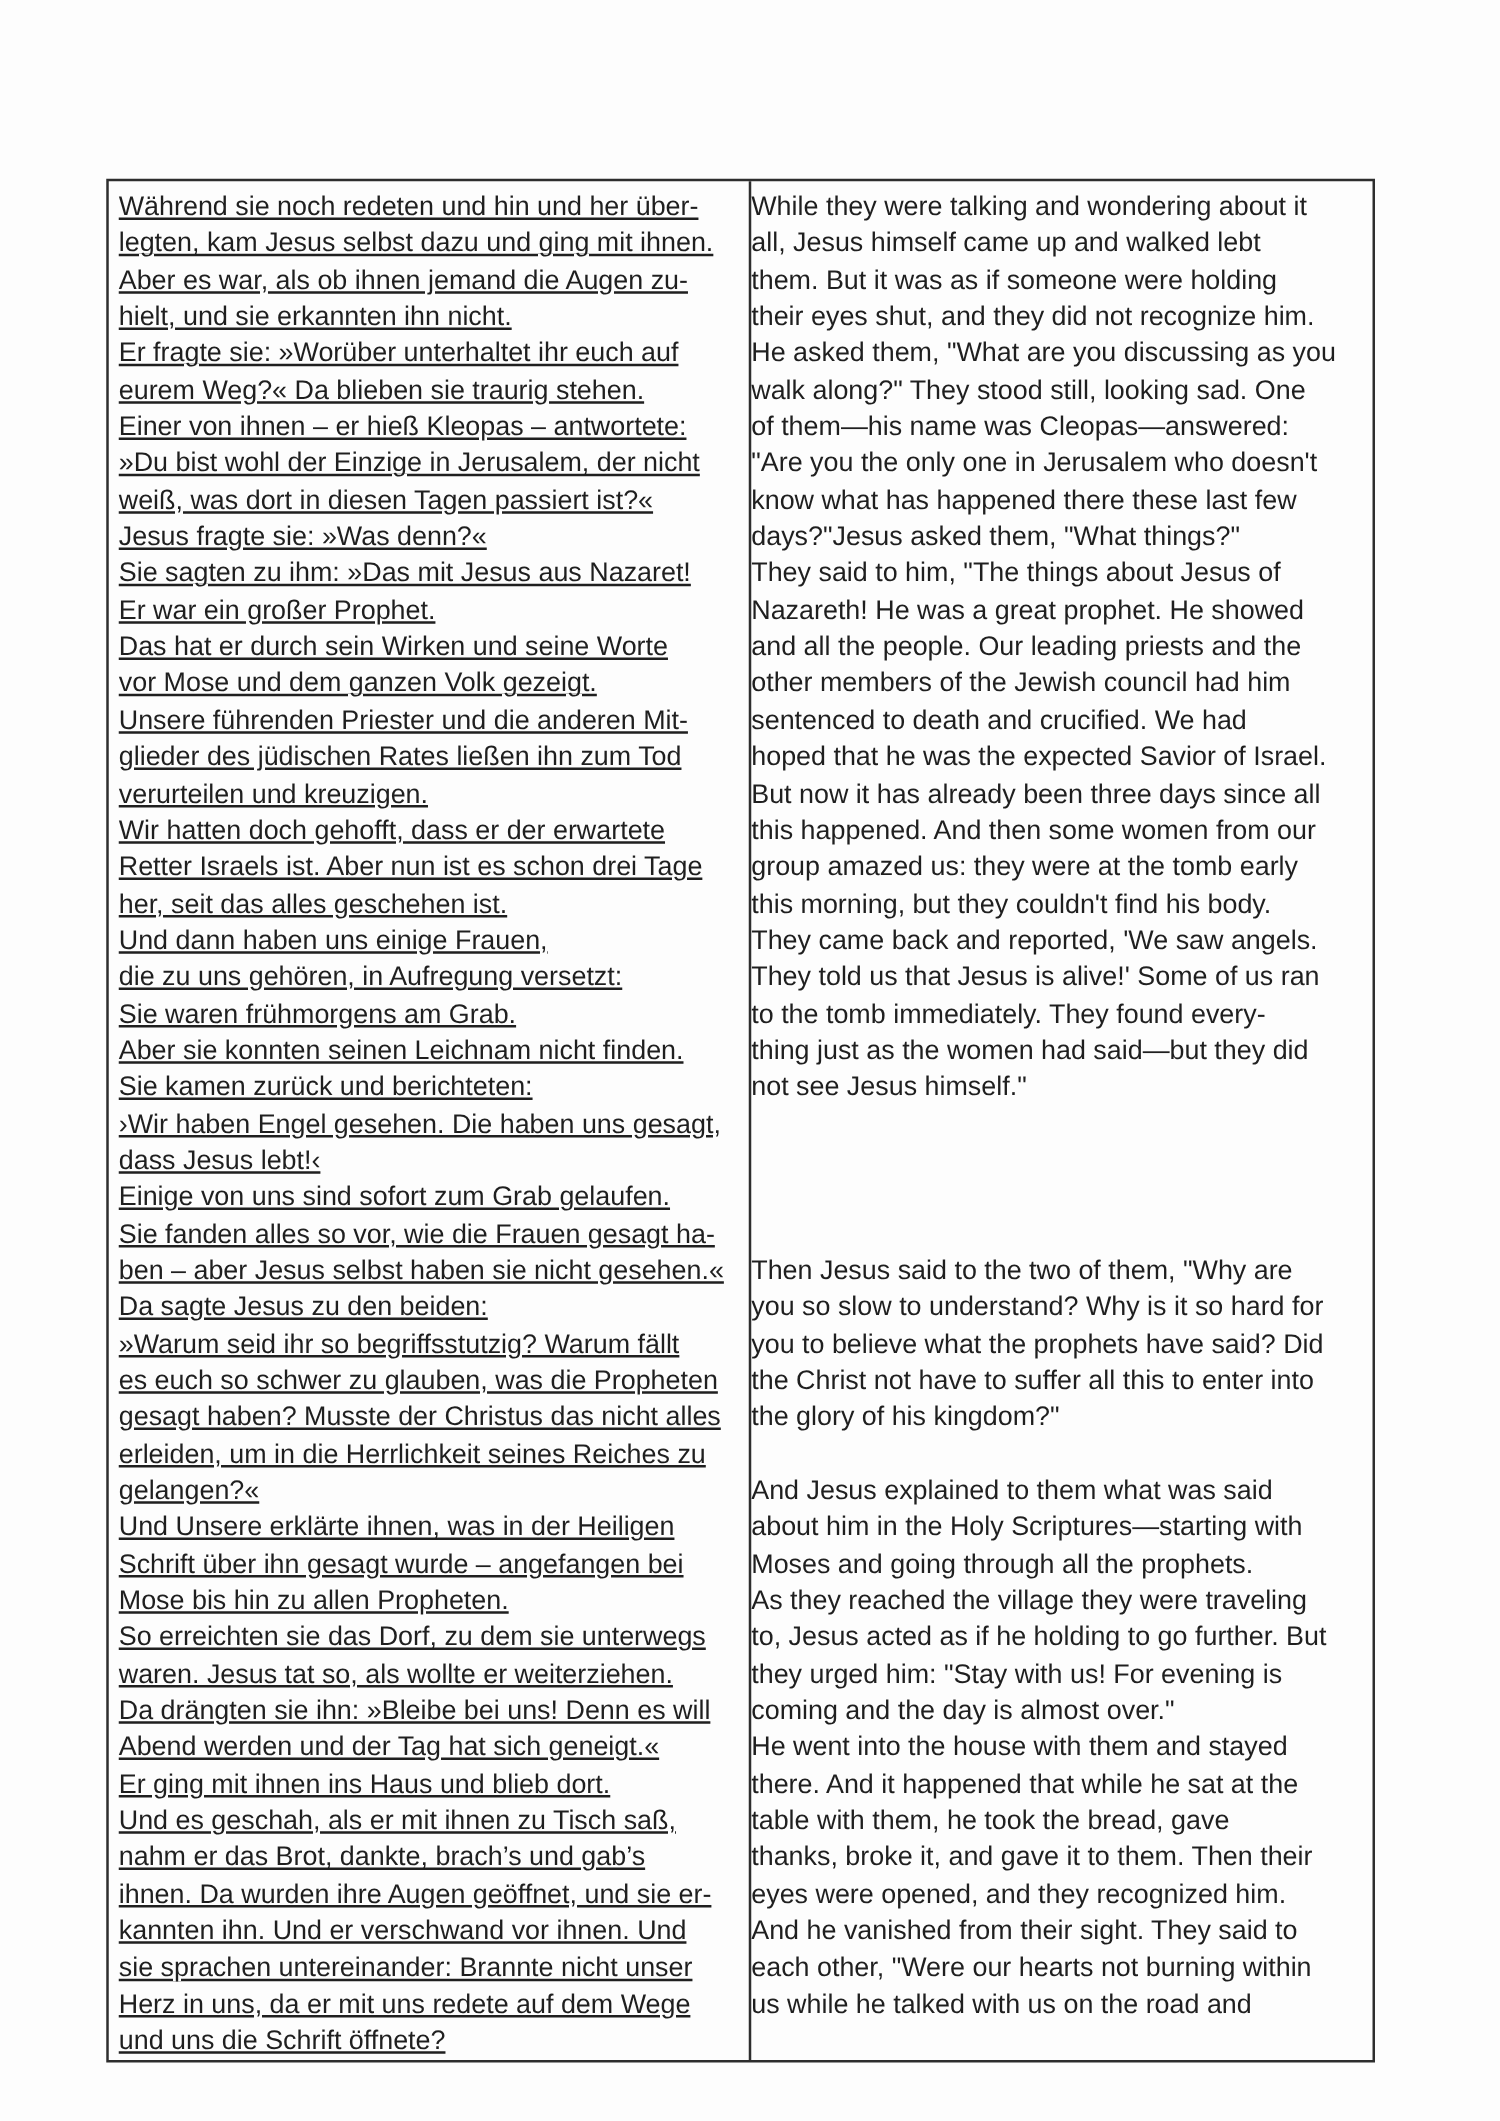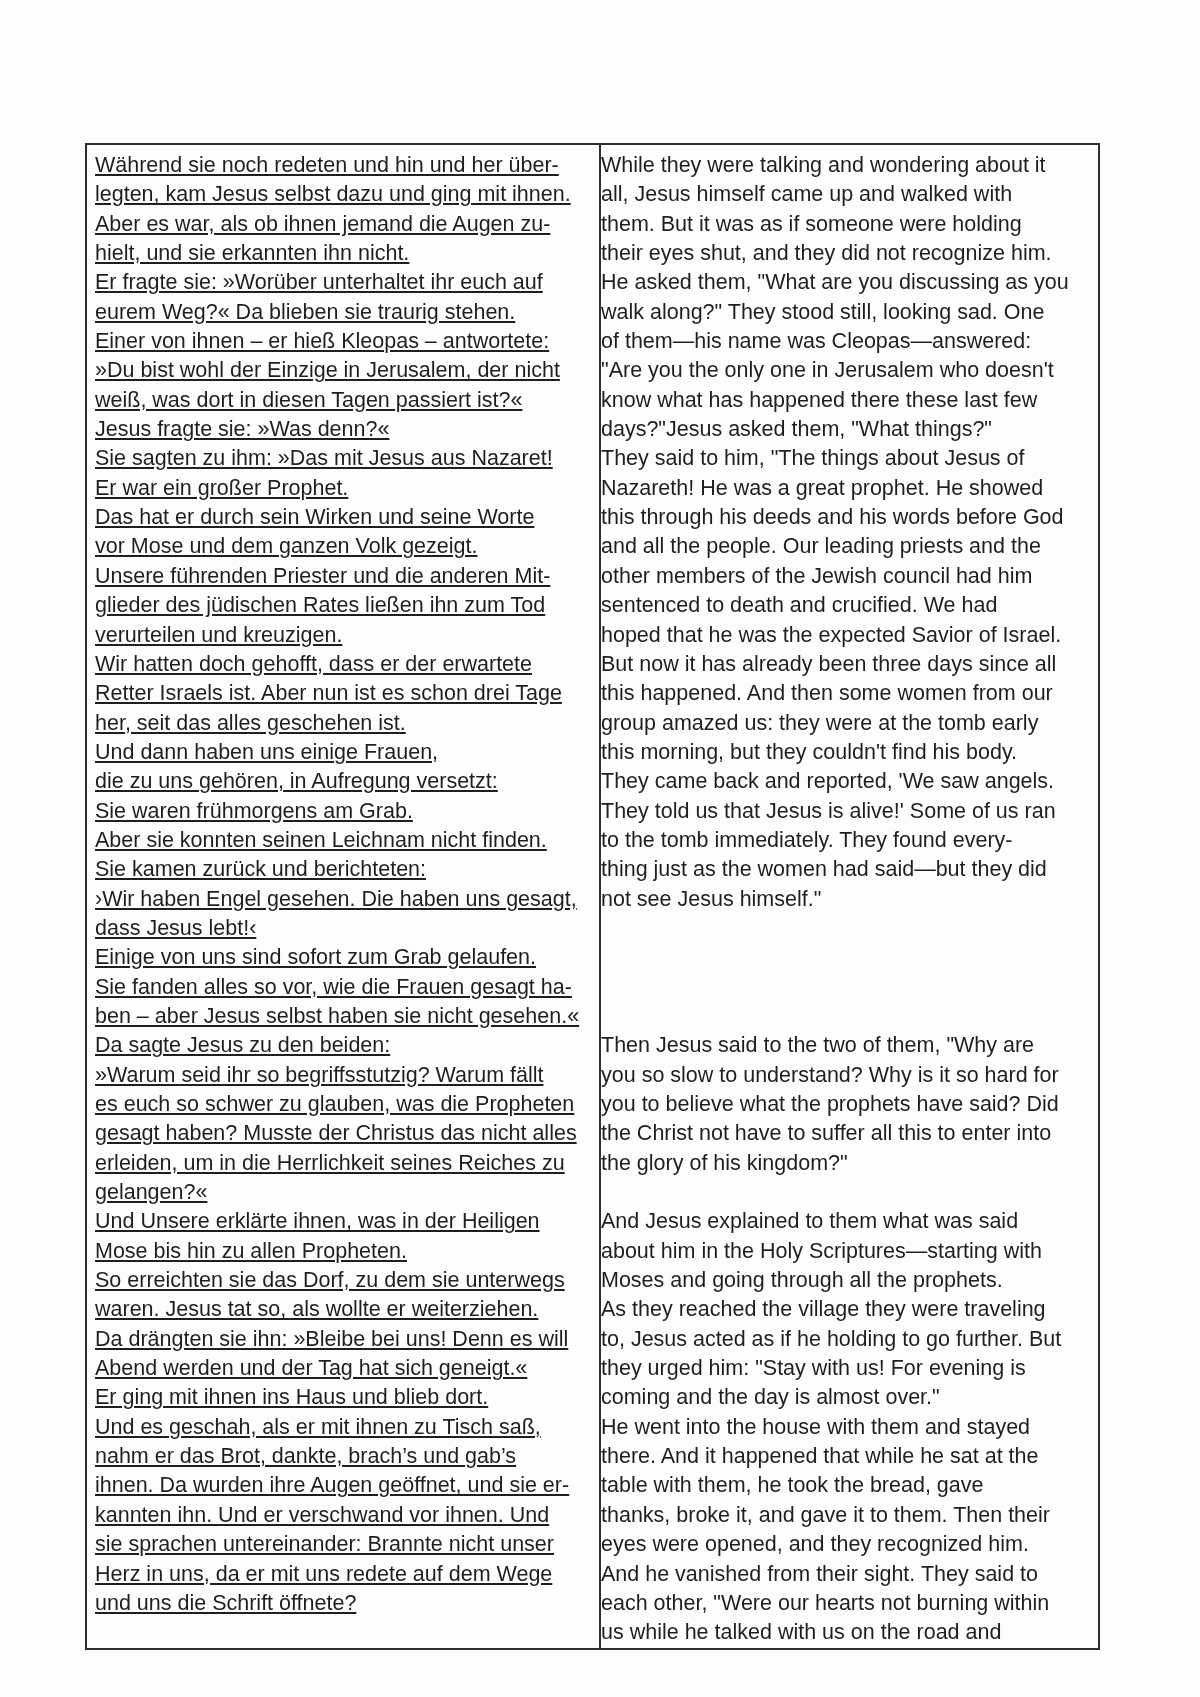--- a/index.html
+++ b/index.html
@@ -84,48 +84,48 @@
         <div class="line">Einige von uns sind sofort zum Grab gelaufen.</div>
         <div class="line">Sie fanden alles so vor, wie die Frauen gesagt ha-</div>
         <div class="line">ben – aber Jesus selbst haben sie nicht gesehen.«</div>
         <div class="line">Da sagte Jesus zu den beiden:</div>
         <div class="line">»Warum seid ihr so begriffsstutzig? Warum fällt</div>
         <div class="line">es euch so schwer zu glauben, was die Propheten</div>
         <div class="line">gesagt haben? Musste der Christus das nicht alles</div>
         <div class="line">erleiden, um in die Herrlichkeit seines Reiches zu</div>
         <div class="line">gelangen?«</div>
         <div class="line">Und Unsere erklärte ihnen, was in der Heiligen</div>
+        <div class="line">Schrift über ihn gesagt wurde – angefangen bei</div>
         <div class="line">Mose bis hin zu allen Propheten.</div>
         <div class="line">So erreichten sie das Dorf, zu dem sie unterwegs</div>
         <div class="line">waren. Jesus tat so, als wollte er weiterziehen.</div>
         <div class="line">Da drängten sie ihn: »Bleibe bei uns! Denn es will</div>
         <div class="line">Abend werden und der Tag hat sich geneigt.«</div>
         <div class="line">Er ging mit ihnen ins Haus und blieb dort.</div>
         <div class="line">Und es geschah, als er mit ihnen zu Tisch saß,</div>
         <div class="line">nahm er das Brot, dankte, brach’s und gab’s</div>
         <div class="line">ihnen. Da wurden ihre Augen geöffnet, und sie er-</div>
         <div class="line">kannten ihn. Und er verschwand vor ihnen. Und</div>
         <div class="line">sie sprachen untereinander: Brannte nicht unser</div>
         <div class="line">Herz in uns, da er mit uns redete auf dem Wege</div>
         <div class="line">und uns die Schrift öffnete?</div>
       </div>
     <div class="cell right">
         <div class="line">While they were talking and wondering about it</div>
-        <div class="line">all, Jesus himself came up and walked with</div>
+        <div class="line">all, Jesus himself came up and walked lebt</div>
         <div class="line">them. But it was as if someone were holding</div>
         <div class="line">their eyes shut, and they did not recognize him.</div>
         <div class="line">He asked them, "What are you discussing as you</div>
         <div class="line">walk along?" They stood still, looking sad. One</div>
         <div class="line">of them—his name was Cleopas—answered:</div>
         <div class="line">"Are you the only one in Jerusalem who doesn't</div>
         <div class="line">know what has happened there these last few</div>
         <div class="line">days?"Jesus asked them, "What things?"</div>
         <div class="line">They said to him, "The things about Jesus of</div>
         <div class="line">Nazareth! He was a great prophet. He showed</div>
-        <div class="line">this through his deeds and his words before God</div>
         <div class="line">and all the people. Our leading priests and the</div>
         <div class="line">other members of the Jewish council had him</div>
         <div class="line">sentenced to death and crucified. We had</div>
         <div class="line">hoped that he was the expected Savior of Israel.</div>
         <div class="line">But now it has already been three days since all</div>
         <div class="line">this happened. And then some women from our</div>
         <div class="line">group amazed us: they were at the tomb early</div>
         <div class="line">this morning, but they couldn't find his body.</div>
         <div class="line">They came back and reported, 'We saw angels.</div>
         <div class="line">They told us that Jesus is alive!' Some of us ran</div>

